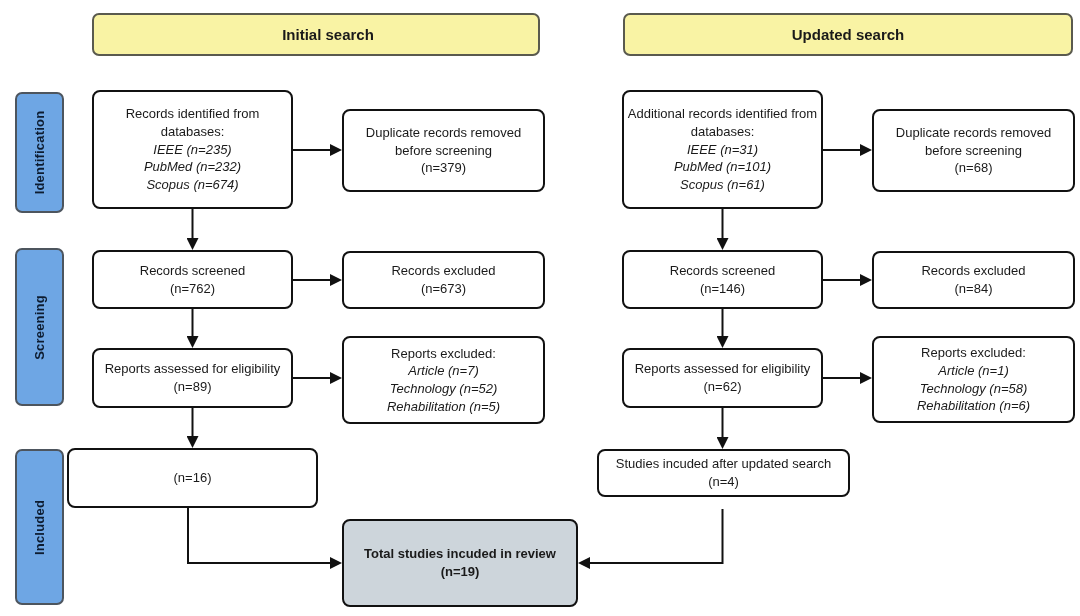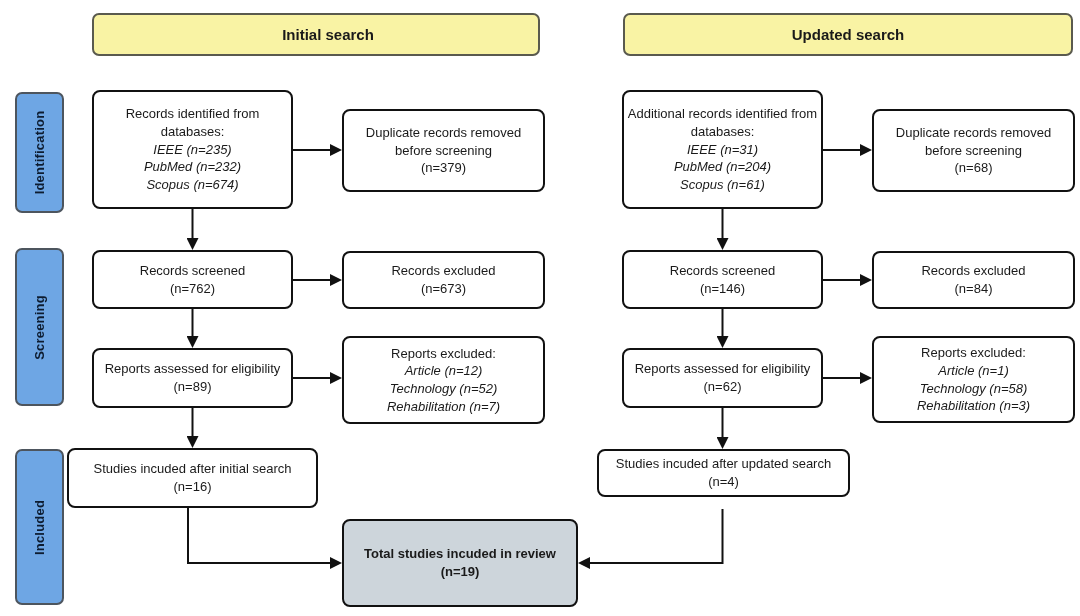--- a/index.html
+++ b/index.html
@@ -112,35 +112,34 @@
     <div>(n=673)</div>
   </div>
 
   <div class="abs box" style="left:92px; top:348px; width:201px; height:60px;">
     <div>Reports assessed for eligibility</div>
     <div>(n=89)</div>
   </div>
 
   <div class="abs box" style="left:342px; top:336px; width:203px; height:88px;">
     <div>Reports excluded:</div>
-    <div class="it">Article (n=12)</div>
+    <div class="it">Article (n=7)</div>
     <div class="it">Technology (n=52)</div>
-    <div class="it">Rehabilitation (n=7)</div>
+    <div class="it">Rehabilitation (n=5)</div>
   </div>
 
   <div class="abs box" style="left:67px; top:448px; width:251px; height:60px;">
-    <div>Studies incuded after initial search</div>
     <div>(n=16)</div>
   </div>
 
   <div class="abs box" style="left:622px; top:90px; width:201px; height:119px; padding:16px 2px;">
     <div>Additional records identified from</div>
     <div>databases:</div>
     <div class="it">IEEE (n=31)</div>
-    <div class="it">PubMed (n=204)</div>
+    <div class="it">PubMed (n=101)</div>
     <div class="it">Scopus (n=61)</div>
   </div>
 
   <div class="abs box" style="left:872px; top:109px; width:203px; height:83px;">
     <div>Duplicate records removed before screening</div>
     <div>(n=68)</div>
   </div>
 
   <div class="abs box" style="left:622px; top:250px; width:201px; height:59px;">
     <div>Records screened</div>
@@ -154,21 +153,21 @@
 
   <div class="abs box" style="left:622px; top:348px; width:201px; height:60px;">
     <div>Reports assessed for eligibility</div>
     <div>(n=62)</div>
   </div>
 
   <div class="abs box" style="left:872px; top:336px; width:203px; height:87px;">
     <div>Reports excluded:</div>
     <div class="it">Article (n=1)</div>
     <div class="it">Technology (n=58)</div>
-    <div class="it">Rehabilitation (n=3)</div>
+    <div class="it">Rehabilitation (n=6)</div>
   </div>
 
   <div class="abs box" style="left:597px; top:449px; width:253px; height:48px;">
     <div>Studies incuded after updated search</div>
     <div>(n=4)</div>
   </div>
 
   <div class="abs box total" style="left:342px; top:519px; width:236px; height:88px;">
     <div>Total studies incuded in review</div>
     <div>(n=19)</div>

